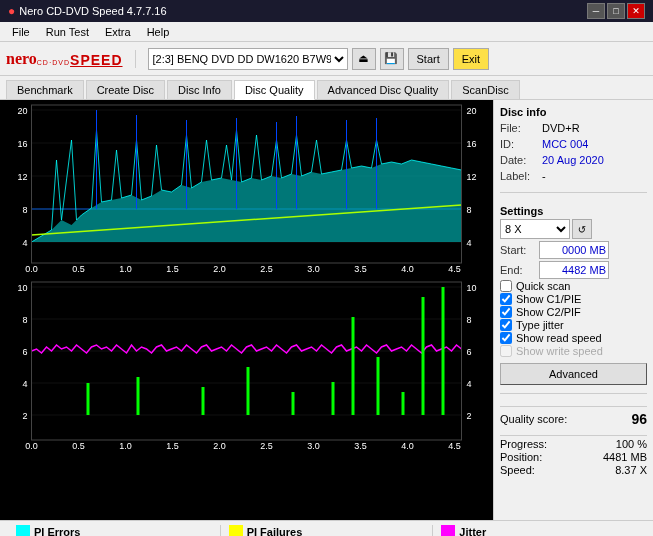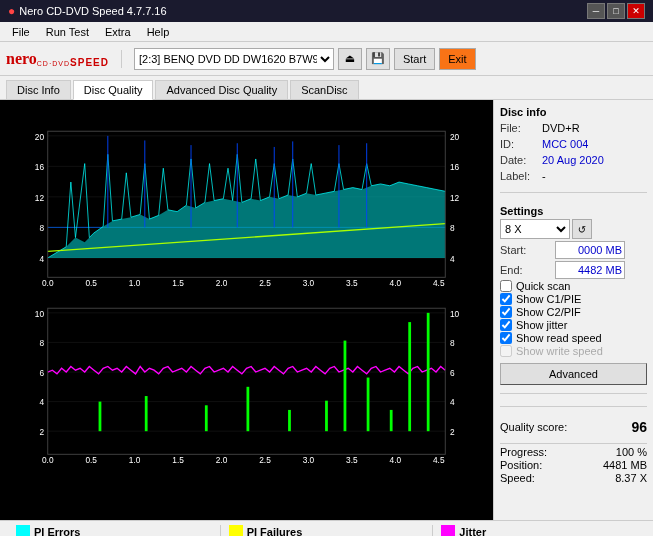--- a/index.html
+++ b/index.html
@@ -13,61 +13,61 @@
     .titlebar-btn.close { background: #c00; }
     
     
     .menubar { background: #f0f0f0; height: 20px; display: flex; align-items: center; padding: 0 4px; border-bottom: 1px solid #ccc; }
     .menubar-item { padding: 2px 8px; font-size: 11px; cursor: pointer; }
     
     
     .toolbar { background: #f0f0f0; height: 34px; display: flex; align-items: center; padding: 2px 6px; gap: 4px; border-bottom: 1px solid #ccc; }
     .logo-block { display: flex; flex-direction: row; align-items: flex-end; margin-right: 8px; border-right: 1px solid #ccc; padding-right: 12px; }
     .drive-select { height: 22px; font-size: 11px; width: 200px; border: 1px solid #aaa; background: white; }
-    .toolbar-btn { height: 22px; padding: 0 8px; font-size: 11px; background: #f97316; border: 1px solid #aaa; cursor: pointer; }
+    .toolbar-btn { height: 22px; padding: 0 8px; font-size: 11px; background: #fde047; border: 1px solid #aaa; cursor: pointer; }
     .toolbar-btn.start { background: #e0e0e0; text-align: center; }
     .toolbar-icon-btn { width: 24px; height: 22px; background: #e0e0e0; border: 1px solid #aaa; cursor: pointer; display: flex; align-items: center; justify-content: center; }
     
     
     .tabs { background: #f0f0f0; height: 24px; display: flex; align-items: flex-end; padding-left: 6px; border-bottom: 1px solid #ccc; }
     .tab { padding: 3px 10px; font-size: 11px; border: 1px solid #ccc; border-bottom: none; cursor: pointer; background: #e0e0e0; margin-right: 2px; }
     .tab.active { background: white; border-bottom: 1px solid white; margin-bottom: -1px; z-index: 1; }
     
     
     .main { display: flex; height: 420px; }
     
     
-    .charts { flex: 1; background: #000; padding: 20px; display: flex; flex-direction: column; gap: 2px; }
+    .charts { flex: 1; background: #000; padding: 0; display: flex; flex-direction: column; gap: 2px; }
     
     
     .right-panel { width: 160px; background: #f0f0f0; border-left: 1px solid #ccc; padding: 6px; display: flex; flex-direction: column; gap: 4px; font-size: 11px; }
     
     .disc-info-section { }
     .disc-info-title { font-weight: bold; font-size: 11px; margin-bottom: 2px; }
     .disc-info-row { display: flex; gap: 4px; line-height: 16px; }
     .disc-info-label { color: #333; min-width: 38px; }
     .disc-info-value { color: #000; }
     .disc-info-value.blue { color: #0000cc; }
     
     .settings-section { margin-top: 4px; }
     .settings-title { font-weight: bold; margin-bottom: 2px; }
     .speed-row { display: flex; gap: 2px; align-items: center; }
     .speed-select { height: 20px; font-size: 11px; width: 70px; border: 1px solid #aaa; background: white; }
     .refresh-btn { width: 20px; height: 20px; background: #e0e0e0; border: 1px solid #aaa; cursor: pointer; display: flex; align-items: center; justify-content: center; font-size: 10px; }
     
-    .input-row { display: flex; align-items: center; gap: 20px; margin-top: 2px; }
+    .input-row { display: flex; align-items: center; gap: 4px; margin-top: 2px; }
     .input-label { min-width: 35px; color: #333; }
     .input-field { width: 70px; height: 18px; font-size: 11px; border: 1px solid #aaa; background: white; text-align: right; padding-right: 2px; color: #0000cc; }
     
     .checkbox-row { display: flex; align-items: center; gap: 4px; margin-top: 1px; }
     .checkbox-row input[type=checkbox] { width: 12px; height: 12px; }
     
     .advanced-btn { margin-top: 4px; background: #e0e0e0; border: 1px outset #aaa; cursor: pointer; height: 22px; font-size: 11px; text-align: center; display: flex; align-items: center; justify-content: center; }
     
-    .quality-score-row { display: flex; justify-content: space-between; align-items: center; margin-top: 4px; border-top: 1px solid #ccc; padding-top: 12px; }
+    .quality-score-row { display: flex; justify-content: space-between; align-items: center; margin-top: 4px; border-top: 1px solid #ccc; padding-top: 4px; }
     .quality-score-label { font-size: 11px; }
     .quality-score-value { font-size: 14px; font-weight: bold; color: #000; }
     
     .progress-section { margin-top: 4px; border-top: 1px solid #ccc; padding-top: 1px; }
     .progress-row { display: flex; justify-content: space-between; margin-top: 1px; }
     
     
     .bottom-stats { height: 56px; background: #f0f0f0; border-top: 1px solid #ccc; display: flex; padding: 4px 8px; gap: 0; }
     .stat-block { flex: 1; border-right: 1px solid #ccc; padding: 0 8px; }
     .stat-block:last-child { border-right: none; }
@@ -99,32 +99,34 @@
 <div class="menubar">
   <span class="menubar-item">File</span>
   <span class="menubar-item">Run Test</span>
   <span class="menubar-item">Extra</span>
   <span class="menubar-item">Help</span>
 </div>
 
 <div class="toolbar">
   <div class="logo-block">
     <div style="color:#cc0000; font-size:16px; font-weight:bold; font-family:serif;">nero</div>
-    <div style="font-size:7px; color:#cc0000; letter-spacing:1px;">CD·DVD<span style="font-size:10px; font-weight:bold;">SPEED</span></div>
+    <div style="font-size:7px; color:#cc0000; letter-spacing:1px;">CD·DVD<span style="font-size:14px; font-weight:bold;text-decoration:underline;">SPEED</span></div>
   </div>
   <select class="drive-select">
     <option>[2:3]  BENQ DVD DD DW1620 B7W9</option>
   </select>
   <div class="toolbar-icon-btn" title="Eject">⏏</div>
   <div class="toolbar-icon-btn" title="Save">💾</div>
   <button class="toolbar-btn start">Start</button>
   <button class="toolbar-btn">Exit</button>
 </div>
 
 <div class="tabs">
+  <div class="tab">Benchmark</div>
+  <div class="tab">Create Disc</div>
   <div class="tab">Disc Info</div>
   <div class="tab active">Disc Quality</div>
   <div class="tab">Advanced Disc Quality</div>
   <div class="tab">ScanDisc</div>
 </div>
 
 <div class="main">
 
   <div class="charts">
 
@@ -283,21 +285,21 @@
       <div class="checkbox-row">
         <input type="checkbox" checked="" style="">
         <span>Show C1/PIE</span>
       </div>
       <div class="checkbox-row">
         <input type="checkbox" checked="" style="">
         <span>Show C2/PIF</span>
       </div>
       <div class="checkbox-row">
         <input type="checkbox" checked="" style="">
-        <span>Show jitter</span>
+        <span>Type jitter</span>
       </div>
       <div class="checkbox-row">
         <input type="checkbox" checked="" style="">
         <span>Show read speed</span>
       </div>
       <div class="checkbox-row">
         <input type="checkbox" disabled="" style="">
         <span style="color:#aaa;">Show write speed</span>
       </div>
       <button class="advanced-btn" style="width:100%; margin-top:6px;">Advanced</button>

